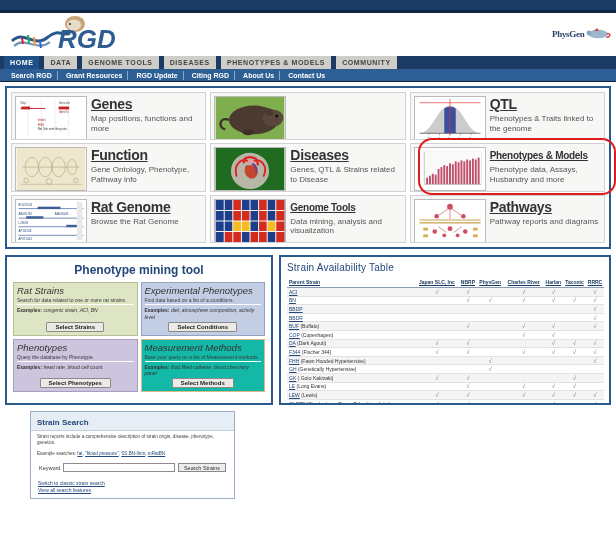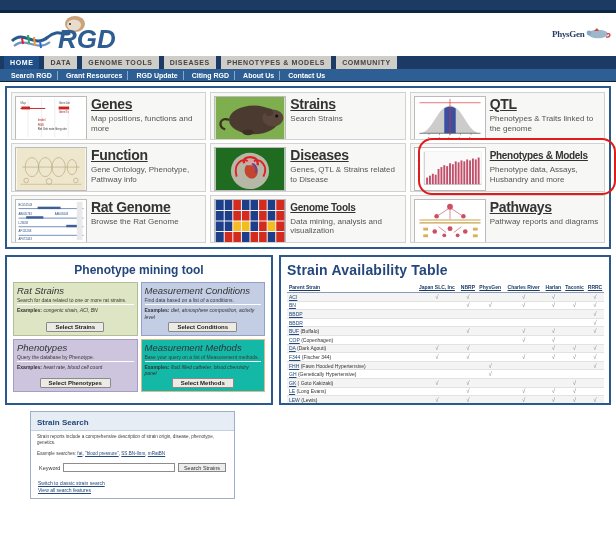--- a/index.html
+++ b/index.html
@@ -123,21 +123,21 @@
     background:#eceae4; border:1px solid #8a8a8a; padding:1px 8px;
     border-radius:1px;
   }
 
   
   .sat-panel {
     flex:1; border:2px solid #2a5a8c; background:#ffffff;
     padding:4px 5px 4px 6px; overflow:hidden;
   }
   .sat-title {
-    color:#24477a; font-size:14px; font-weight:bold;
+    color:#24477a; font-size:10px; font-weight:normal;
     letter-spacing:0.2px; margin:1px 0 5px 0;
   }
   table.sat { width:100%; border-collapse:collapse; }
   table.sat th {
     font-size:5px; color:#1b3b64; font-weight:bold;
     text-decoration:underline; text-align:center;
     padding:1px 0 2px 0; border-bottom:1px solid #8a9cb4;
     white-space:nowrap;
   }
   table.sat th.ps { text-align:left; padding-left:2px; }
@@ -335,24 +335,20 @@
         <svg class="thumb-svg" viewBox="0 0 72 44">
           <rect width="72" height="44" fill="#7fae4e"></rect>
           <ellipse cx="40" cy="24" rx="26" ry="15" fill="#4b3a2f"></ellipse>
           <ellipse cx="60" cy="22" rx="11" ry="9" fill="#5a463a"></ellipse>
           <circle cx="56" cy="16" r="4" fill="#4b3a2f"></circle>
           <circle cx="64" cy="20" r="1.6" fill="#111"></circle>
           <path d="M14 24 C4 20, 2 32, 10 34" stroke="#3d2f26" stroke-width="2.4" fill="none"></path>
           <ellipse cx="34" cy="37" rx="6" ry="3" fill="#3d2f26"></ellipse>
         </svg>
       </div>
-      <div class="card-body">
-        <div class="card-title">Strains</div>
-        <div class="card-desc">Search Strains</div>
-      </div>
     </div>
 
     <div class="card">
       <div class="card-thumb">
         <svg class="thumb-svg" viewBox="0 0 72 44">
           <rect width="72" height="44" fill="#1f6b1f"></rect>
           <ellipse cx="36" cy="24" rx="20" ry="19" fill="#b7b7a8"></ellipse>
           <path d="M30 16 C26 8, 46 6, 44 18" stroke="#d22" stroke-width="2.5" fill="none"></path>
           <path d="M22 30 C18 16, 28 10, 34 14" stroke="#d22" stroke-width="2" fill="none"></path>
           <path d="M50 30 C56 18, 46 10, 40 14" stroke="#d22" stroke-width="2" fill="none"></path>
@@ -528,21 +524,21 @@
       <div class="quad green">
         <div class="quad-h">Rat Strains</div>
         <div class="quad-sub">Search for data related to one or more rat strains.</div>
         <div class="quad-ex"><b>Examples:</b> <span>congenic strain, ACI, BN</span></div>
         <div class="quad-btn-wrap">
           <span class="quad-btn">Select Strains</span>
         </div>
       </div>
 
       <div class="quad blue">
-        <div class="quad-h">Measurement Conditions</div>
+        <div class="quad-h">Experimental Phenotypes</div>
         <div class="quad-sub">Find data based on a list of a conditions.</div>
         <div class="quad-ex"><b>Examples:</b> <span>diet, atmosphere composition, activity level</span></div>
         <div class="quad-btn-wrap">
           <span class="quad-btn">Select Conditions</span>
         </div>
       </div>
 
       <div class="quad purple">
         <div class="quad-h">Phenotypes</div>
         <div class="quad-sub">Query the database by Phenotype.</div>

